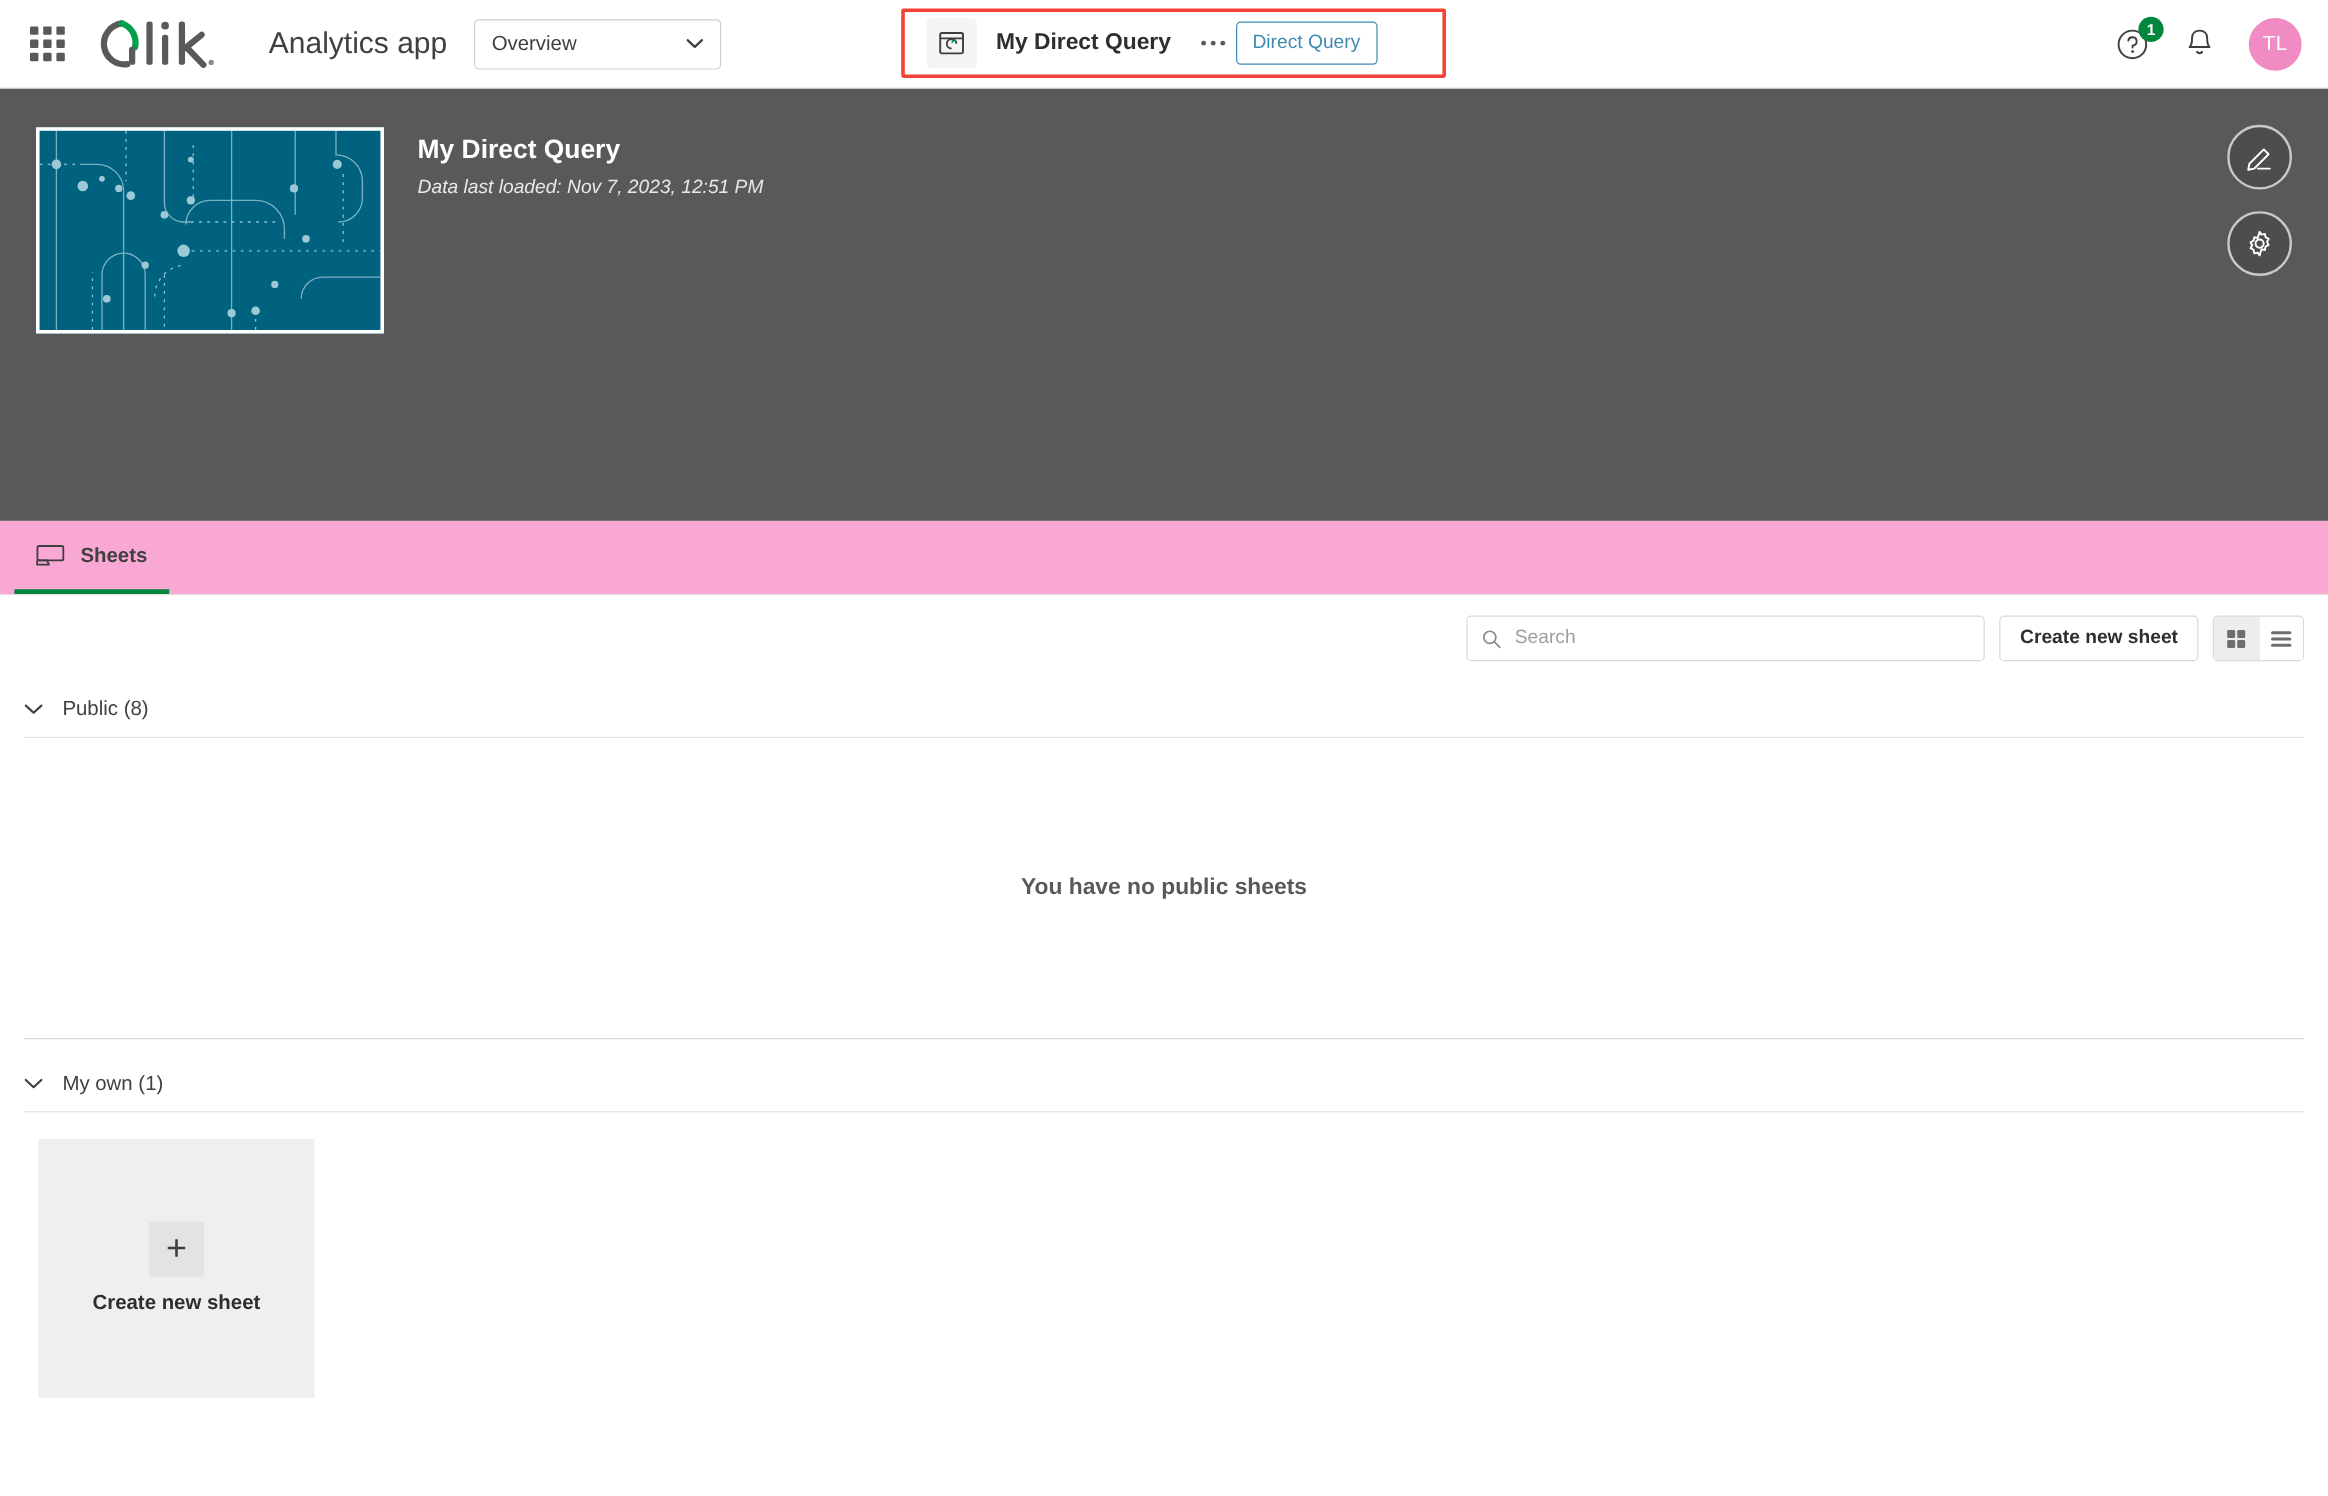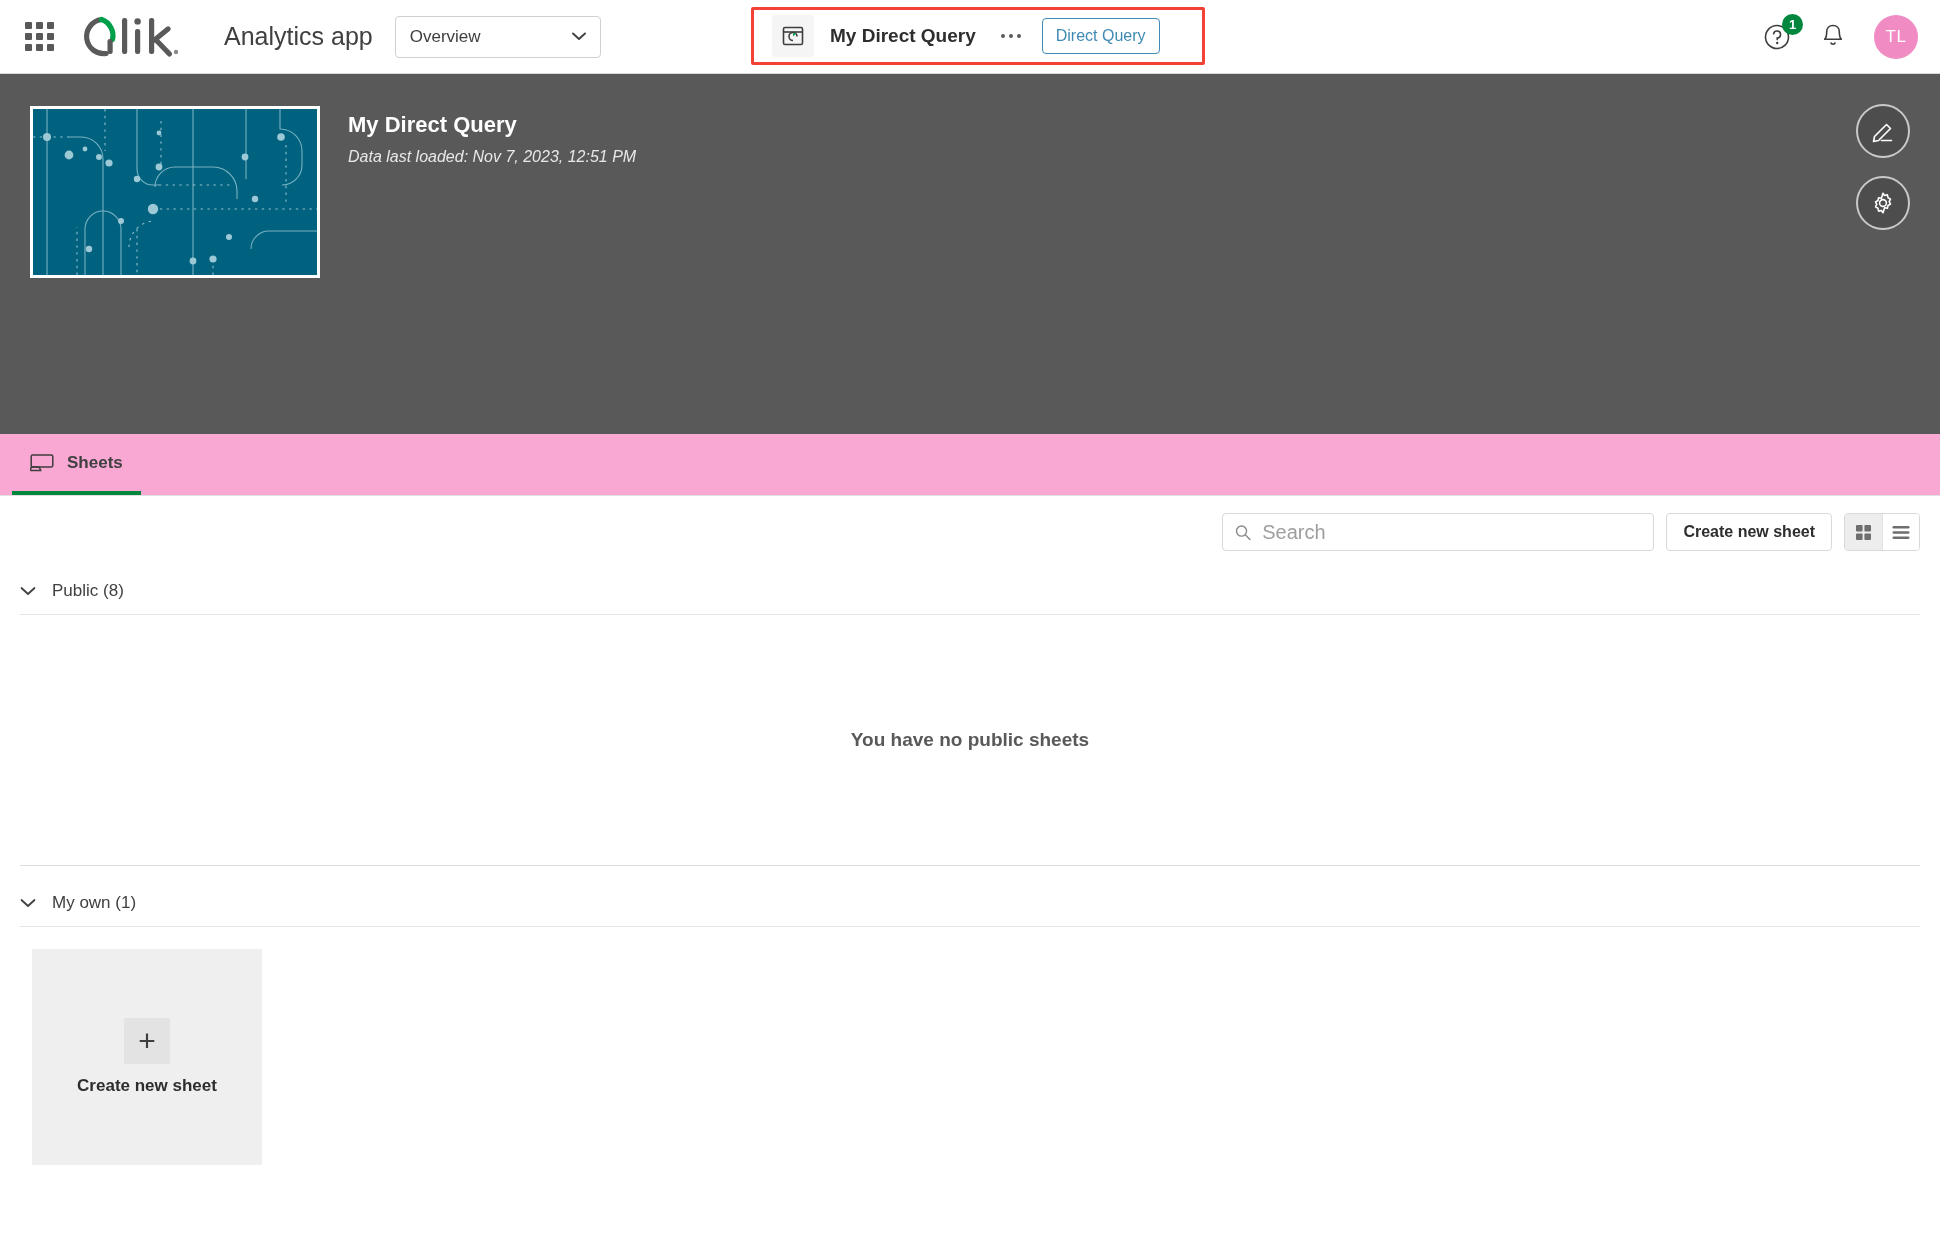--- a/index.html
+++ b/index.html
@@ -104,21 +104,21 @@
     margin-left: 18px;
     width: 34px; height: 30px;
     display: flex; align-items: center; justify-content: center;
     gap: 4px;
     cursor: pointer;
     flex: none;
   }
   .dots-btn i { width: 4px; height: 4px; border-radius: 50%; background: #595959; display: block; }
 
   .dq-badge {
-    margin-left: 14px;
+    margin-left: 2px;
     height: 36px;
     border: 1px solid #3f8ab3;
     border-radius: 4px;
     color: #3f8ab3;
     font-size: 16px;
     display: flex; align-items: center;
     padding: 0 13px;
     white-space: nowrap;
     cursor: pointer;
   }
@@ -243,21 +243,21 @@
     border-radius: 4px;
     display: flex;
     align-items: center;
     padding: 0 12px;
     gap: 11px;
     background: #fff;
   }
   .search-box input {
     border: none;
     outline: none;
-    font-size: 20px;
+    font-size: 16px;
     color: #0f172a;
     font-family: "Liberation Sans", sans-serif;
     width: 100%;
     background: transparent;
   }
   .search-box input::placeholder { color: #9e9e9e; }
   .btn-outline {
     height: 38px;
     border: 1px solid #d9d9d9;
     border-radius: 4px;

